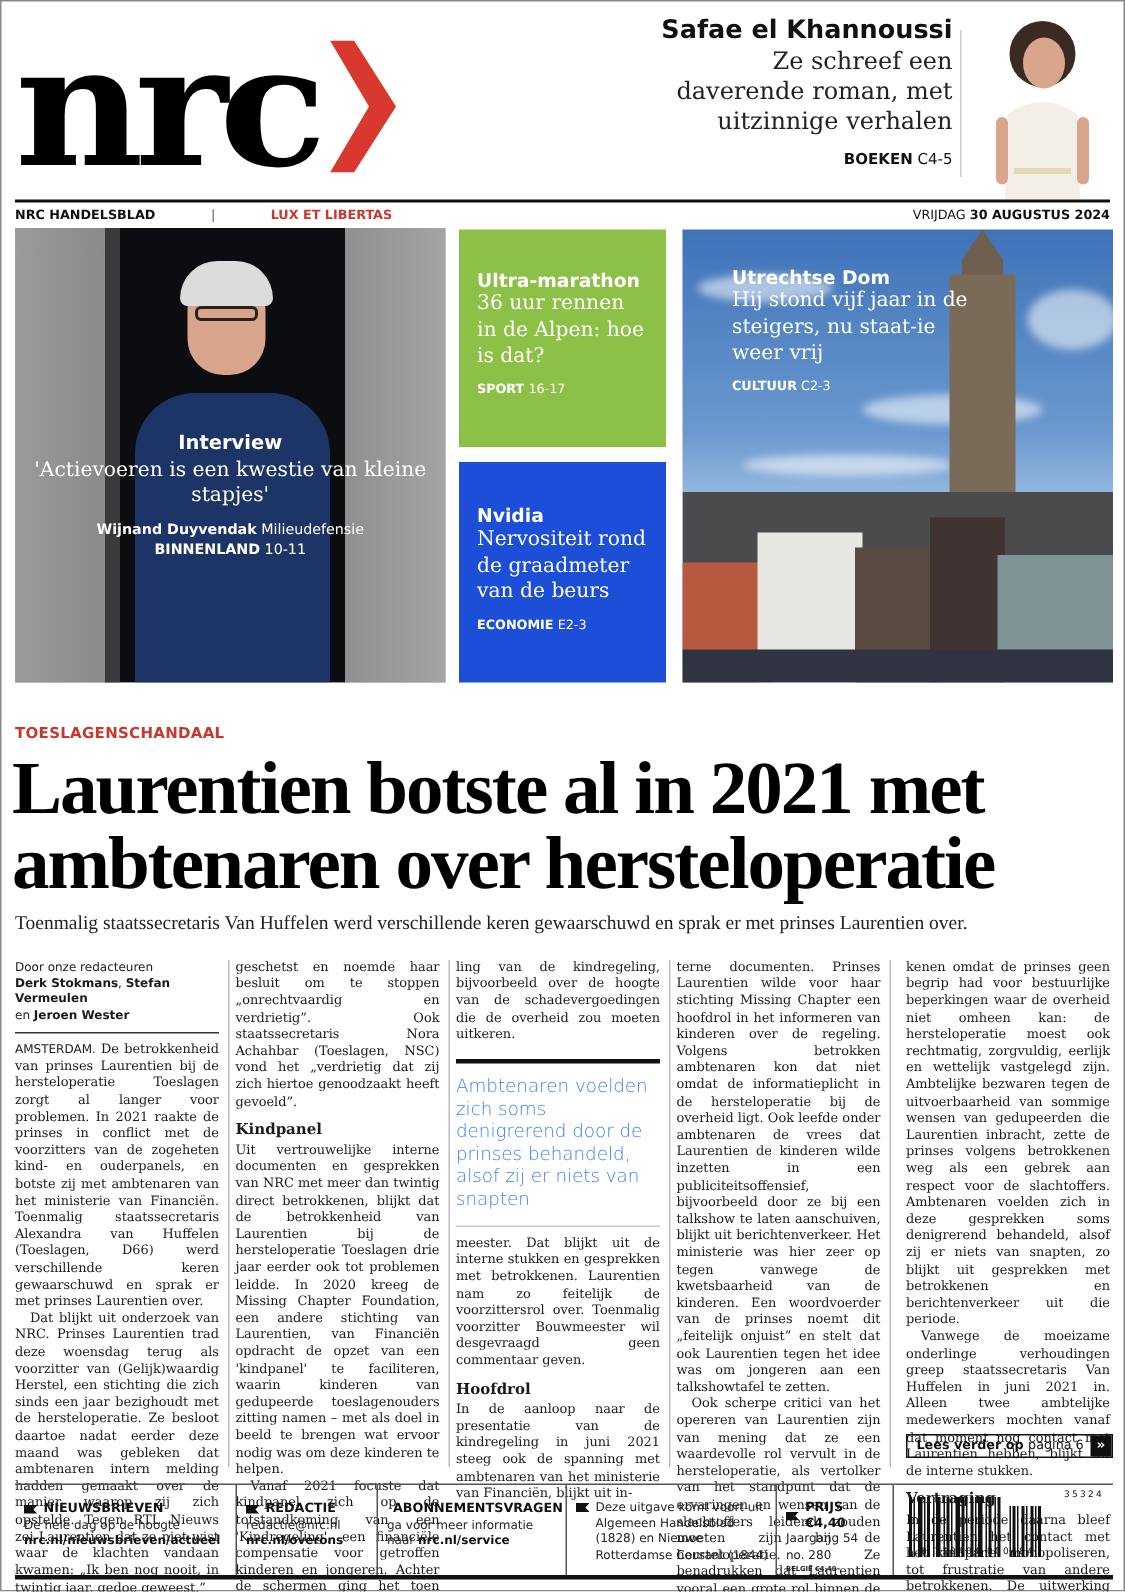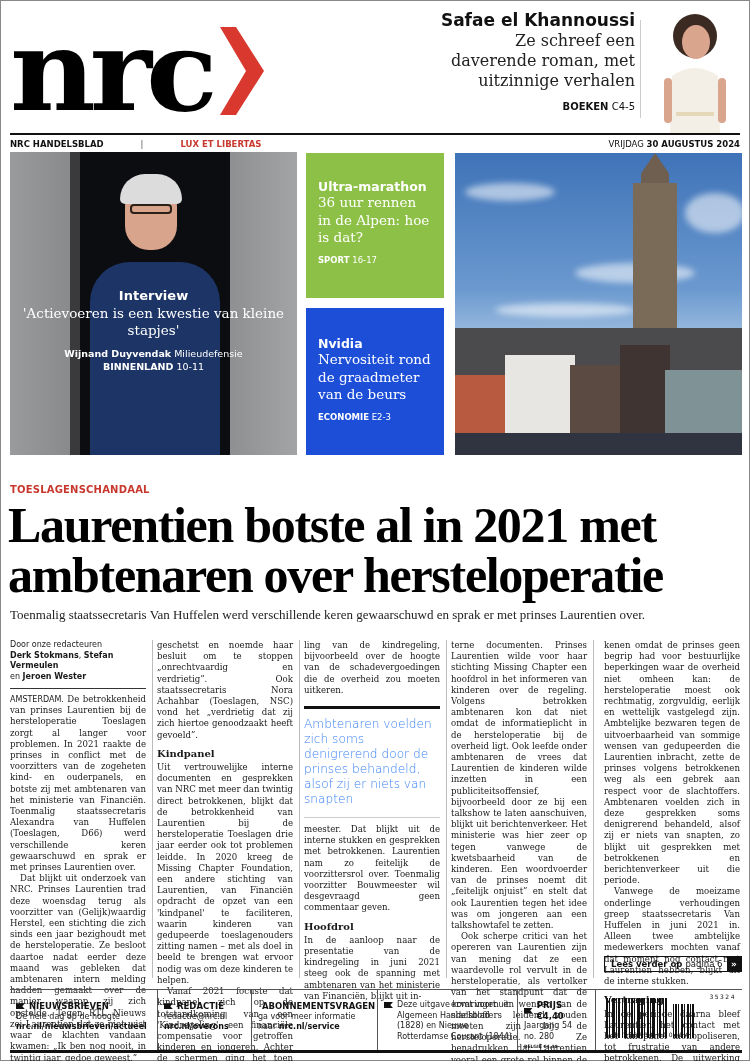--- a/index.html
+++ b/index.html
@@ -171,20 +171,25 @@
   <div class="tower-top"></div>
   <div class="tower"></div>
   <div class="houses">
     <div class="house" style="left:0;width:60px;height:80px;background:#b85a3f;"></div>
     <div class="house" style="left:50px;width:70px;height:100px;background:#e8e6e2;"></div>
     <div class="house" style="left:115px;width:55px;height:90px;background:#5a4a42;"></div>
     <div class="house" style="left:165px;width:50px;height:110px;background:#3f3431;"></div>
     <div class="house" style="left:210px;width:77px;height:85px;background:#7f9296;"></div>
     <div class="house" style="left:0;width:287px;height:22px;background:#2f3440;"></div>
   </div>
+  <div class="pr-caption">
+    <div class="box-kicker">Utrechtse Dom</div>
+    <div class="box-head">Hij stond vijf jaar in de steigers, nu staat-ie weer vrij</div>
+    <div class="box-ref"><b>CULTUUR</b> <span>C2-3</span></div>
+  </div>
 </div>
 
 <div class="kicker">TOESLAGENSCHANDAAL</div>
 <h1 class="headline">Laurentien botste al in 2021 met ambtenaren over hersteloperatie</h1>
 <div class="subhead">Toenmalig staatssecretaris Van Huffelen werd verschillende keren gewaarschuwd en sprak er met prinses Laurentien over.</div>
 
 <div class="col" style="left:10px;">
   <div class="byline">
     <span>Door onze redacteuren</span><br>
     <b>Derk Stokmans</b><span>, </span><b>Stefan Vermeulen</b><br>

